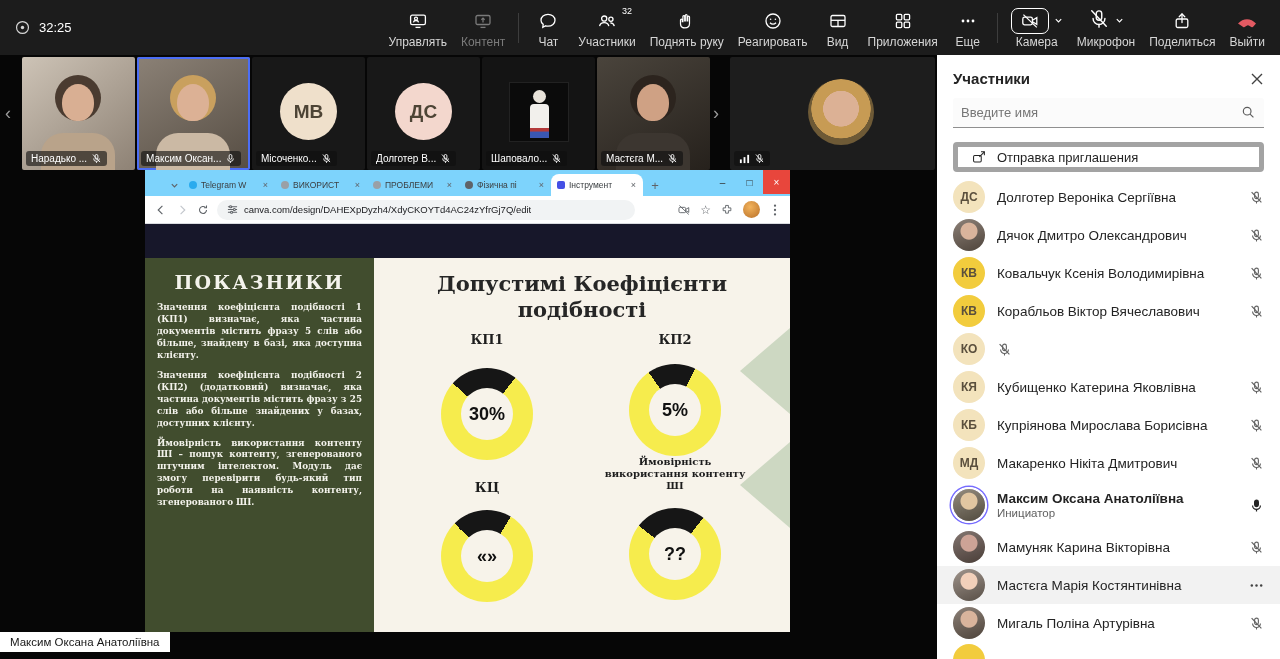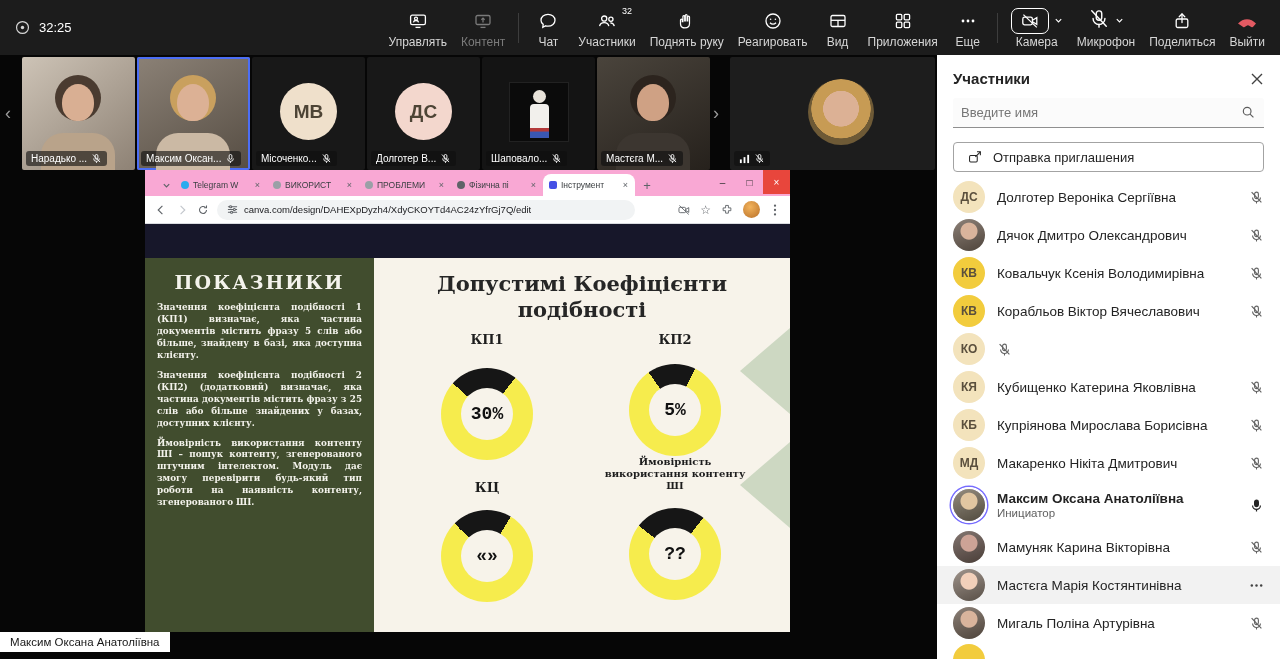--- a/index.html
+++ b/index.html
@@ -38,21 +38,21 @@
 .sq-av{position:absolute;left:27px;top:25px;width:60px;height:60px;background:#0b0b0b;border:1px solid #222}
 .sq-head{position:absolute;left:23px;top:7px;width:13px;height:13px;border-radius:50%;background:#e8e3da}
 .sq-body{position:absolute;left:20px;top:21px;width:19px;height:34px;background:linear-gradient(180deg,#f2f0ec 70%,#b33a3a 72% 80%,#3a57b3 82% 100%);border-radius:4px 4px 0 0}
 .npill{position:absolute;left:4px;bottom:4px;display:flex;align-items:center;gap:4px;background:rgba(15,15,15,.62);border-radius:3px;padding:2px 5px;max-width:104px}
 .npill span{font-size:10px;color:#fff;white-space:nowrap;overflow:hidden}
 .pcircle{position:absolute;left:78px;top:22px;width:66px;height:66px;border-radius:50%;background:radial-gradient(circle at 50% 45%,#dcb195 0 36%,#c79b54 37% 60%,#6e5a36 61% 100%)}
 .stage-label{position:absolute;left:0;top:577px;background:#fff;color:#161616;font-size:11.5px;padding:4px 10px;white-space:nowrap;z-index:10}
 
 
 .browser{position:absolute;left:145px;top:115px;width:645px;height:462px;background:#fff;overflow:hidden;z-index:4}
-.tabstrip{height:26px;background:#f9a8d4;display:flex;align-items:center;padding:4px 0 0 12px;position:relative}
+.tabstrip{height:26px;background:#7dd3fc;display:flex;align-items:center;padding:4px 0 0 20px;position:relative}
 .tsearch{width:18px;height:18px;display:flex;align-items:center;justify-content:center;color:#5f6368;font-size:9px}
 .tab{width:92px;height:22px;display:flex;align-items:center;gap:4px;padding:0 6px;border-radius:8px 8px 0 0;font-size:8.5px;color:#3c4043;position:relative;cursor:pointer}
 .tab.active{background:#fff}
 .tab .fav{width:8px;height:8px;border-radius:50%;flex:none}
 .tab .t{flex:1;overflow:hidden;white-space:nowrap}
 .tab .x{font-size:9px;color:#5f6368;padding:0 1px}
 .newtab{width:20px;text-align:center;color:#5f6368;font-size:13px;margin-left:2px;cursor:pointer}
 .wctl{position:absolute;right:0;top:0;height:24px;display:flex}
 .wctl>div{width:27px;height:24px;display:flex;align-items:center;justify-content:center;font-size:10px;color:#333;cursor:pointer}
 .wctl .close{background:#e8463c;color:#fff}
@@ -70,33 +70,33 @@
 .sl-left{width:229px;background:var(--slide-green,#414d2e);color:#f4f3ec;padding:13px 12px 0;position:relative}
 .sl-title{font-family:"DejaVu Serif",serif;font-weight:bold;font-size:19px;letter-spacing:2px;text-align:center;margin-bottom:9px}
 .sl-p{font-family:"DejaVu Serif",serif;font-size:8.8px;font-weight:bold;text-align:justify;line-height:1.36;margin-bottom:8px}
 .hash{position:absolute;left:10px;bottom:4px;font-size:30px;font-weight:bold;font-family:"DejaVu Sans",sans-serif;background:linear-gradient(45deg,#e8442e 15%,#f7b32b 40%,#2ab7ca 65%,#4056a1);-webkit-background-clip:text;background-clip:text;color:transparent}
 .sl-right{flex:1;background:var(--slide-cream,#f7f3ea);position:relative}
 .sr-title{font-family:"DejaVu Serif",serif;font-weight:bold;font-size:21px;color:#262626;text-align:center;max-width:330px;margin:13px auto 0;line-height:1.25}
 .chart-label{position:absolute;font-family:"DejaVu Serif",serif;font-weight:bold;font-size:13px;color:#1d1d1d;text-align:center;transform:translateX(-50%)}
 .chart-label.small{font-size:10px;line-height:1.22;width:152px}
 .donut{position:absolute;width:92px;height:92px;border-radius:50%;display:flex;align-items:center;justify-content:center}
 .donut .hole{width:52px;height:52px;border-radius:50%;background:var(--slide-cream,#f7f3ea);display:flex;align-items:center;justify-content:center}
-.donut .val{font-family:Liberation Mono, monospace;font-weight:bold;font-size:18px;color:#111}
+.donut .val{font-family:Liberation Sans, sans-serif;font-weight:bold;font-size:18px;color:#111}
 .tri{position:absolute;right:0;width:50px;height:86px;background:#cdd8c2;clip-path:polygon(100% 0,100% 100%,0 50%)}
 .unilogo{position:absolute;right:6px;bottom:7px;width:80px;text-align:center;color:#3d4a2c}
 .unilogo .cap{font-size:4.5px;line-height:1.35;font-weight:bold;letter-spacing:.3px}
 
 
 .panel{position:absolute;left:937px;top:55px;width:343px;height:604px;background:#fff;overflow:hidden;z-index:20}
 .p-head{display:flex;align-items:center;justify-content:space-between;padding:15px 16px 9px}
 .p-title{font-size:15px;font-weight:bold;color:#242424}
 .p-search{margin:2px 16px 14px;height:30px;background:#fbfbfb;border-bottom:1px solid #8f8f8f;border-radius:3px 3px 0 0;display:flex;align-items:center;padding:0 8px}
 .p-search input{flex:1;border:none;outline:none;background:transparent;font-size:13px;color:#242424}
 .p-search input::placeholder{color:#767676}
-.p-invite{margin:10px 16px 6px;height:30px;border:1px solid #a3a3a3;border-radius:4px;display:flex;align-items:center;gap:10px;padding:0 13px;font-size:13px;color:#242424;background:#fff;cursor:pointer}
+.p-invite{margin:10px 16px 6px;height:30px;border:5px solid #a3a3a3;border-radius:4px;display:flex;align-items:center;gap:10px;padding:0 13px;font-size:13px;color:#242424;background:#fff;cursor:pointer}
 .p-list{position:relative}
 .p-row{height:38px;display:flex;align-items:center;gap:12px;padding:0 16px;cursor:pointer}
 .p-row.hl{background:#f2f2f2}
 .p-row.big{height:46px}
 .av{width:32px;height:32px;border-radius:50%;flex:none;display:flex;align-items:center;justify-content:center;font-size:12px;font-weight:bold;color:#5a4f3d}
 .av.ring{box-shadow:0 0 0 2px #fff,0 0 0 3.5px var(--accent-blue,#4c6ef5)}
 .c-y{background:#F2CC3D}.c-cream{background:#F3E3BC}
 .ph{background:radial-gradient(circle at 50% 38%,#d9b49c 0 8px,rgba(0,0,0,0) 9px),linear-gradient(160deg,#8d8178,#4e443b)}
 .ph.v2{filter:hue-rotate(14deg) brightness(1.08)}
 .ph.v3{filter:hue-rotate(-12deg) brightness(.92)}

